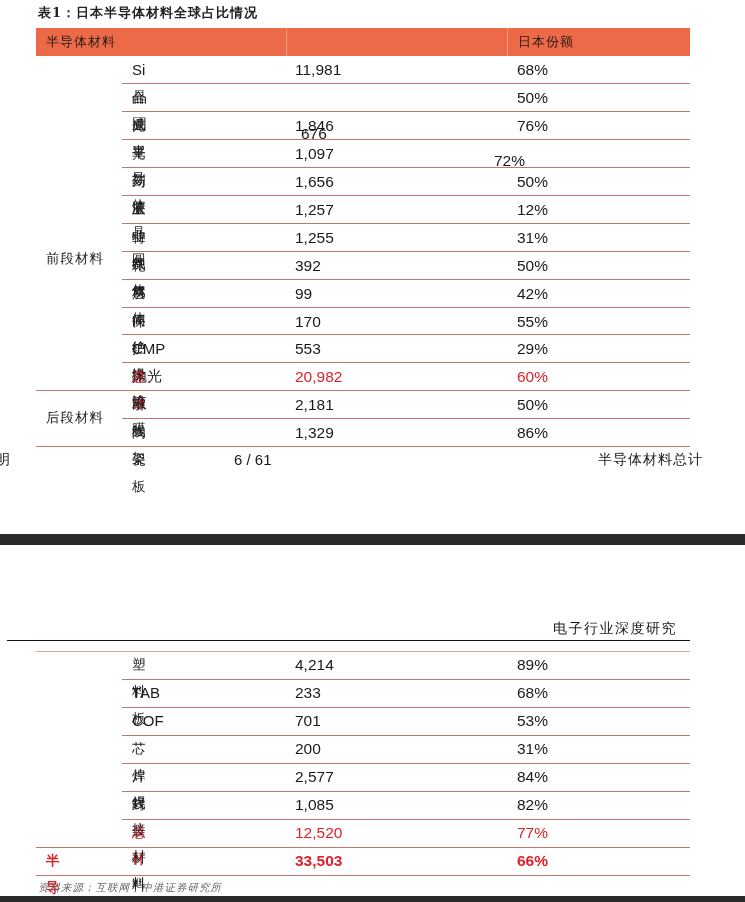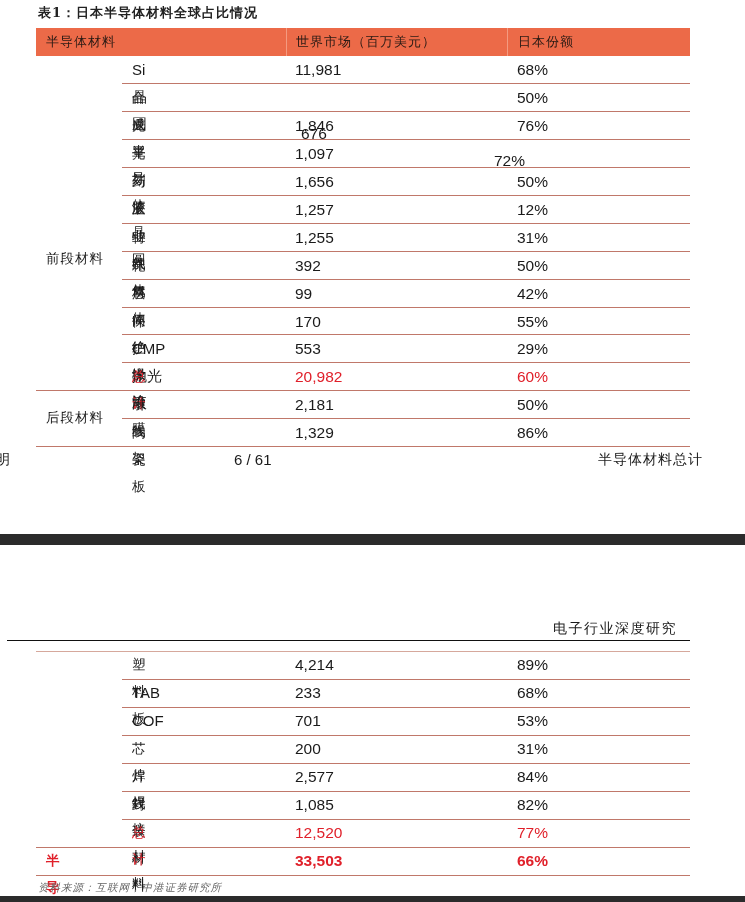--- a/index.html
+++ b/index.html
@@ -39,21 +39,20 @@
   .source { font-size:10.5px; font-style:italic; color:#666; letter-spacing:1px; }
 </style>
 </head>
 <body>
 
 <div class="abs title">表1：日本半导体材料全球占比情况</div>
 
 <div class="abs header-row">
   <span class="hcell" style="left:10px;">半导体材料</span>
   <span class="hdiv" style="left:250px;"></span>
-  <span class="hcell" style="left:260px;">世界市场（百万美元）</span>
   <span class="hdiv" style="left:471px;"></span>
   <span class="hcell" style="left:482px;">日本份额</span>
 </div>
 
 <div class="group-label" style="left:46px; top:214px;margin-top:36px;">前段材料</div>
 <div class="group-label" style="left:46px; top:409px;text-align:center;">后段材料</div>
 
 <div id="p1rows">
 
   <div class="row" style="left:132px; top:56px;">

